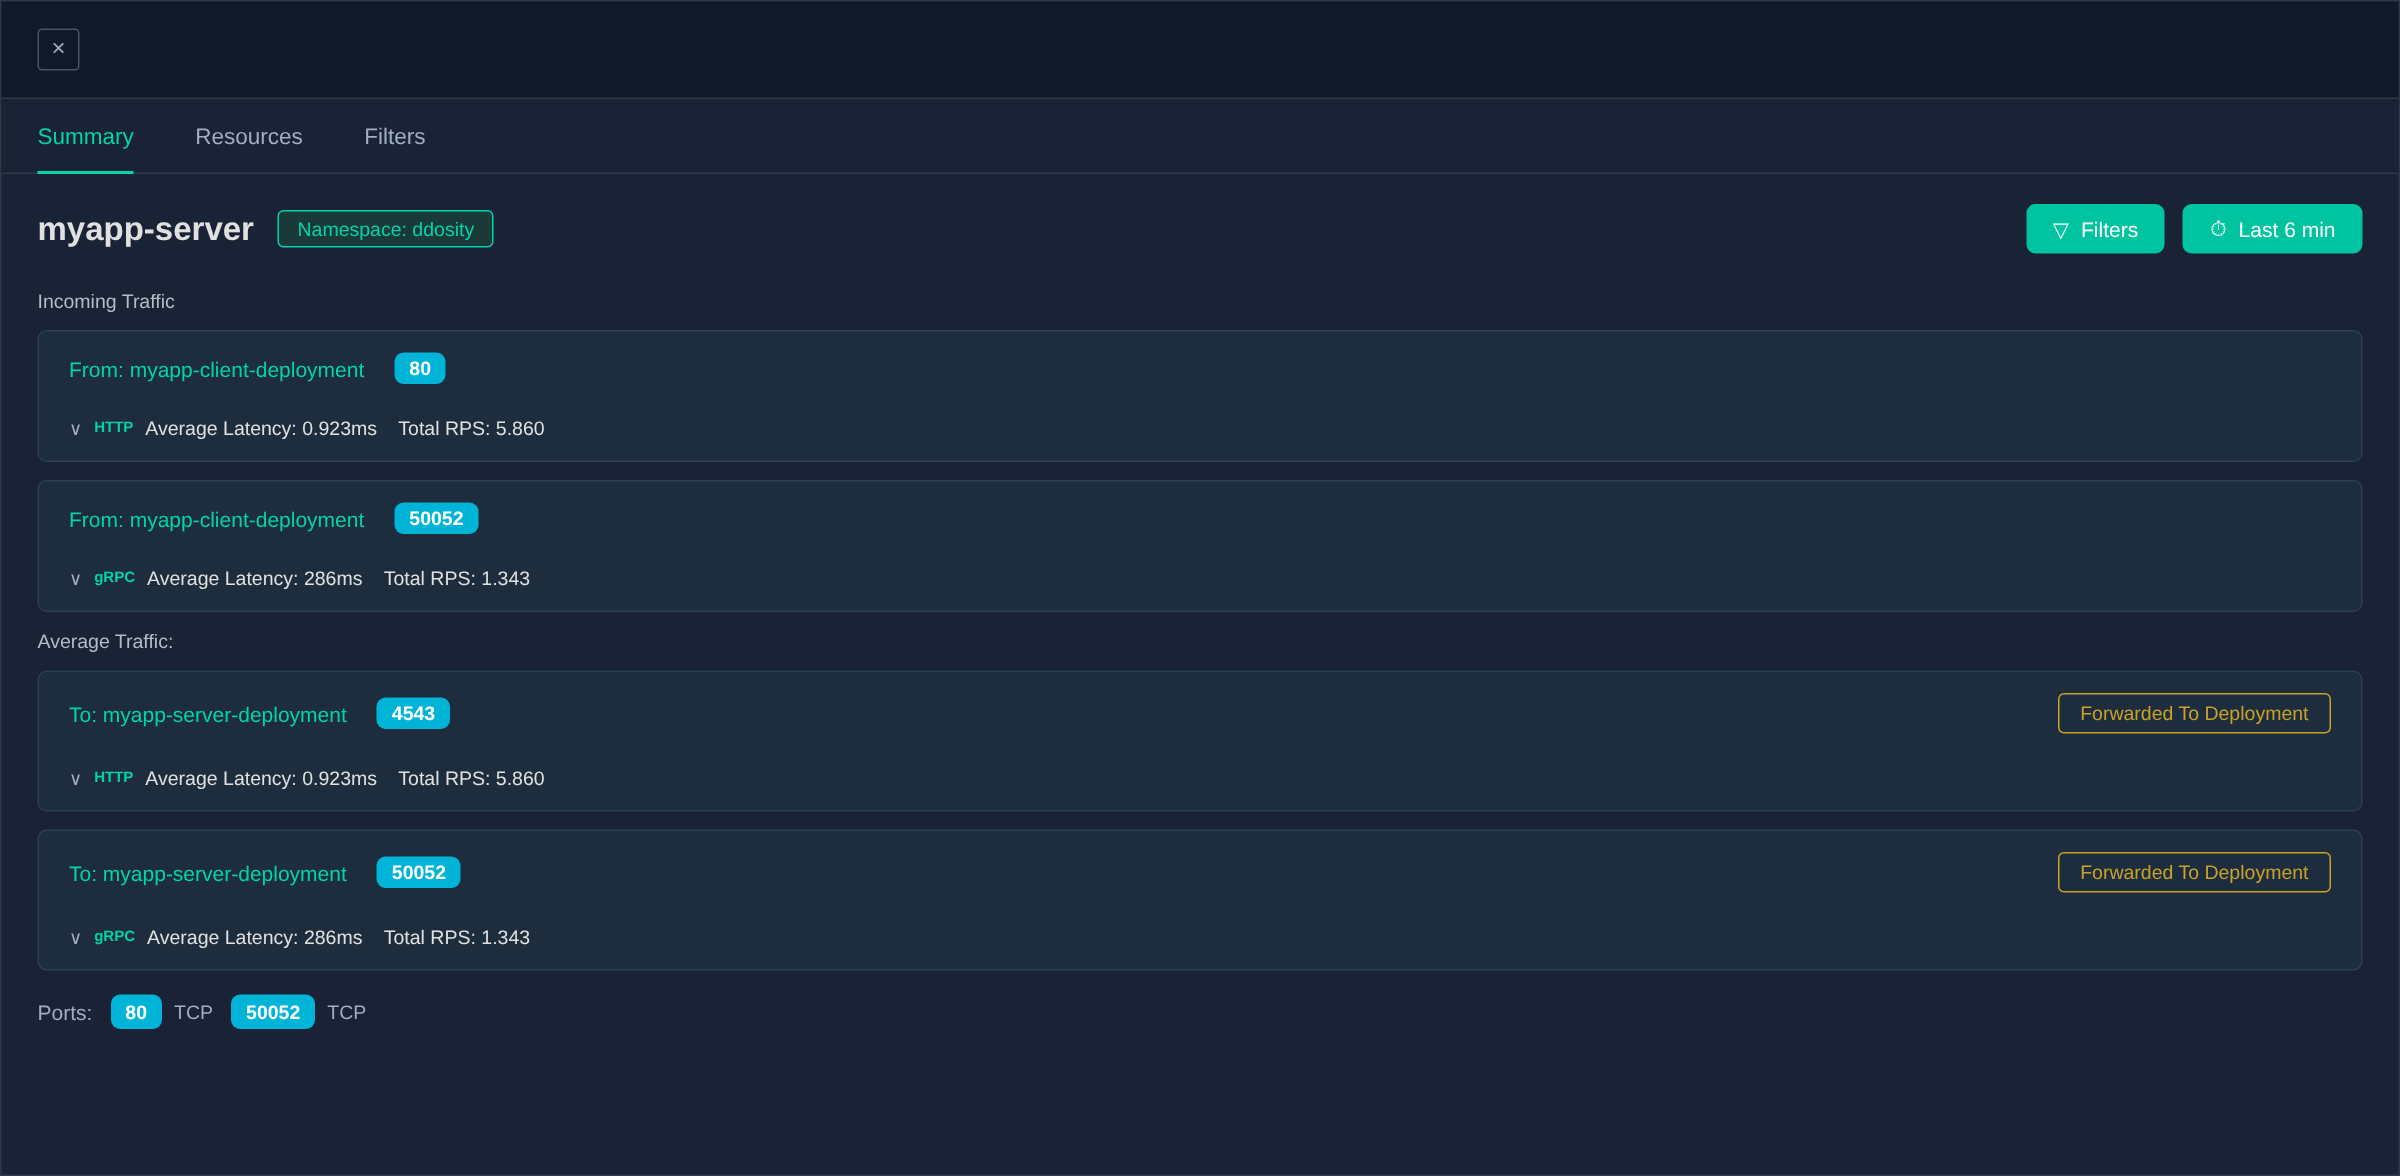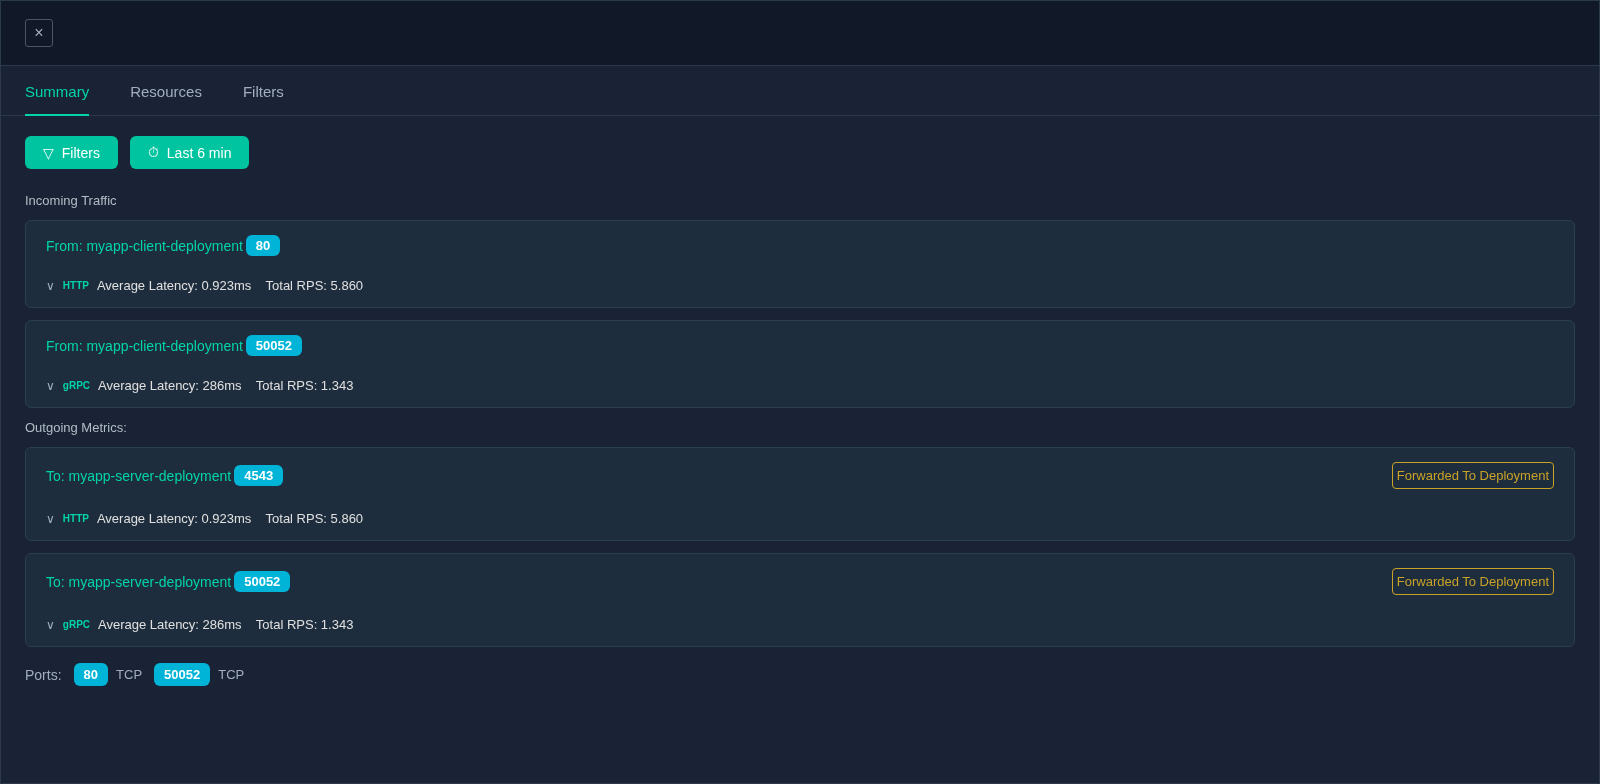--- a/index.html
+++ b/index.html
@@ -145,42 +145,42 @@
     .traffic-card-header {
       display: flex;
       align-items: center;
       justify-content: space-between;
       padding: 14px 20px;
     }
 
     .traffic-source {
       display: flex;
       align-items: center;
-      gap: 3px;
+      gap: 20px;
     }
 
     .traffic-label {
       color: #00d4aa;
       font-size: 14px;
     }
 
     .port-badge {
       background: #00b4d8;
       color: #fff;
       padding: 3px 10px;
       border-radius: 6px;
       font-size: 13px;
       font-weight: 600;
     }
 
     .forwarded-badge {
       background: transparent;
       color: #c9a227;
       border: 1px solid #c9a227;
-      padding: 5px 4px;
+      padding: 5px 14px;
       border-radius: 4px;
       font-size: 13px;
     }
 
     .traffic-details {
       padding: 8px 20px 14px 20px;
       display: flex;
       align-items: center;
       gap: 8px;
     }
@@ -248,20 +248,24 @@
 
   <div class="tabs">
     <div class="tab active">Summary</div>
     <div class="tab">Resources</div>
     <div class="tab">Filters</div>
   </div>
 
   <div class="content">
 
     <div class="service-header">
+      <div class="service-name-area">
+        <span class="service-name">myapp-server</span>
+        <span class="namespace-badge">Namespace: ddosity</span>
+      </div>
       <div class="header-actions">
         <button class="btn-filter">
           <span>▽</span>
           <span>Filters</span>
         </button>
         <button class="btn-time">
           <span>⏱</span>
           <span>Last 6 min</span>
         </button>
       </div>
@@ -298,21 +302,21 @@
         <span class="chevron-icon">∨</span>
         <span class="protocol-badge">gRPC</span>
         <span class="traffic-stats">
           <span>Average Latency: 286ms</span>
           &nbsp;&nbsp;
           <span>Total RPS: 1.343</span>
         </span>
       </div>
     </div>
 
-    <div class="section-title">Outgoing Metrics:</div>
+    <div class="section-title">Average Traffic:</div>
 
     <div class="traffic-card">
       <div class="traffic-card-header">
         <div class="traffic-source">
           <span class="traffic-label">To: myapp-server-deployment</span>
           <span class="port-badge">4543</span>
         </div>
         <span class="forwarded-badge">Forwarded To Deployment</span>
       </div>
       <div class="traffic-details">

